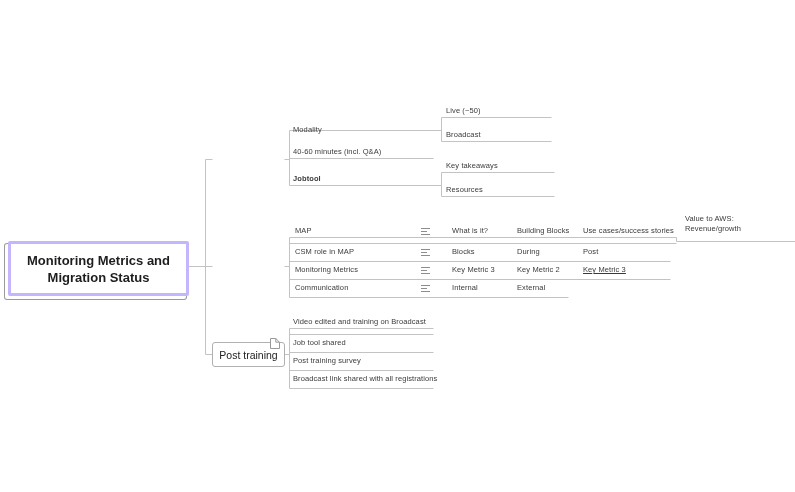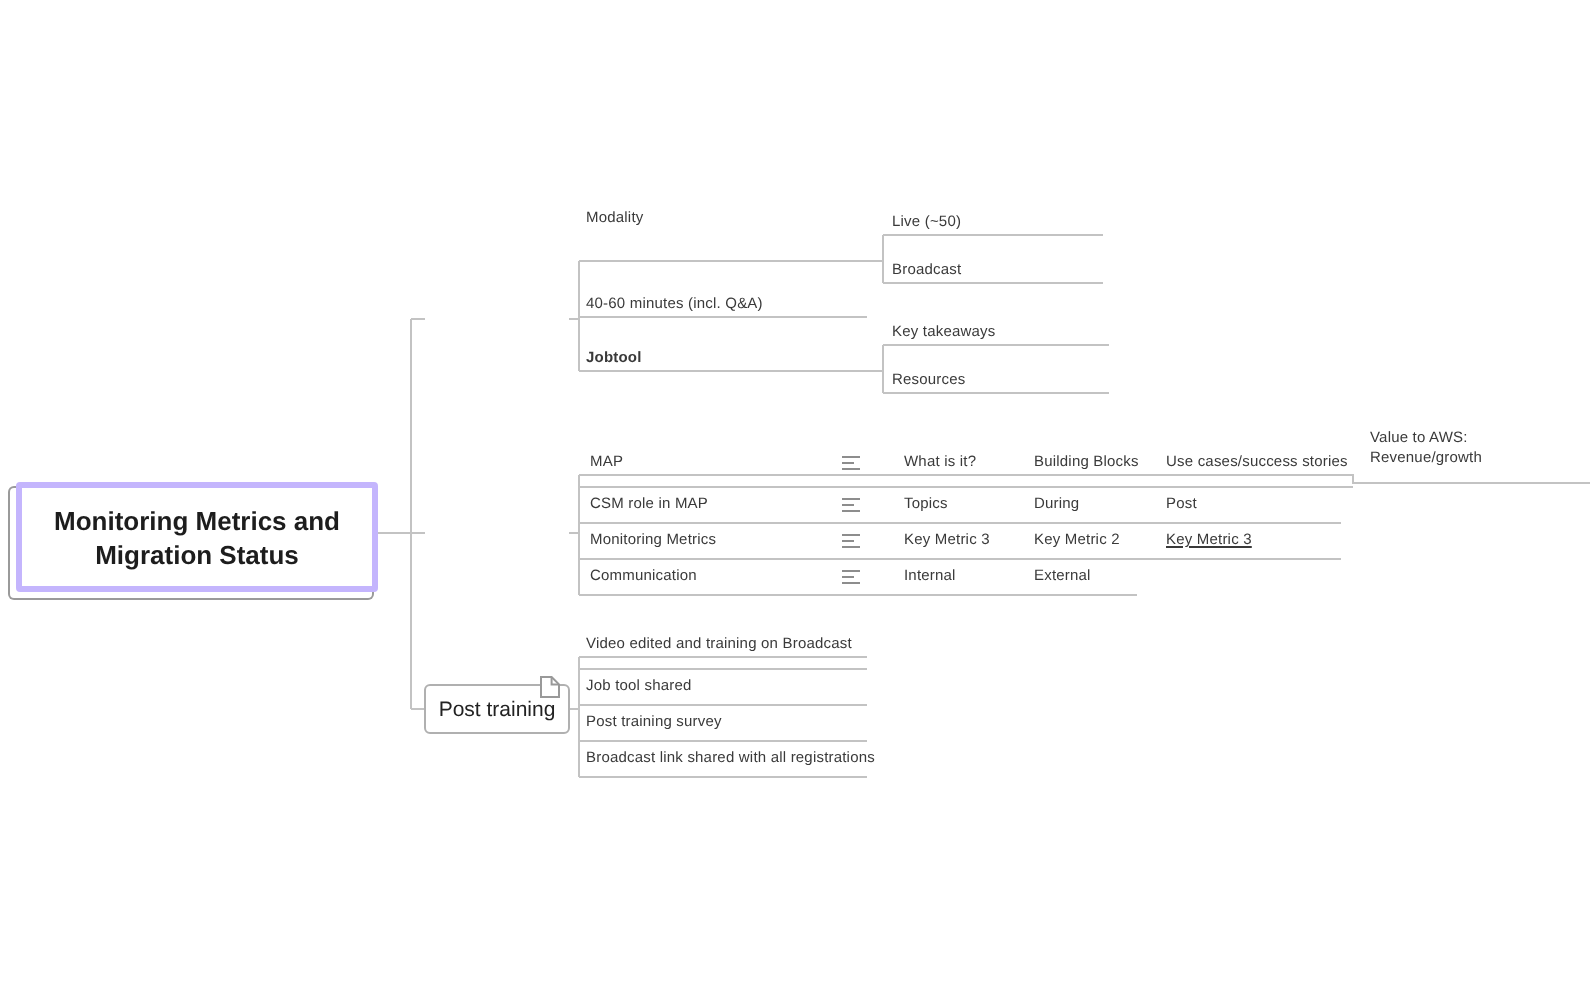--- a/index.html
+++ b/index.html
@@ -47,21 +47,21 @@
   </div>
 
   <div class="branch-box" style="left:212px;top:342px;">
     <span>Post training</span>
     <svg class="note-icon" viewBox="0 0 10 11">
       <path d="M0.5 0.5 H5.8 L9.5 4.2 V10.5 H0.5 Z" fill="#ffffff" stroke="#999999"></path>
       <path d="M5.8 0.5 V4.2 H9.5" fill="none" stroke="#999999"></path>
     </svg>
   </div>
 
-  <span class="node-text" style="left:293px;top:104px;">Modality</span>
+  <span class="node-text" style="left:293px;top:125px;">Modality</span>
   <span class="node-text" style="left:293px;top:147px;">40-60 minutes (incl. Q&amp;A)</span>
   <span class="node-text" style="left:293px;top:174px;font-weight:bold;">Jobtool</span>
   <span class="node-text" style="left:446px;top:106px;">Live (~50)</span>
   <span class="node-text" style="left:446px;top:130px;">Broadcast</span>
   <span class="node-text" style="left:446px;top:161px;">Key takeaways</span>
   <span class="node-text" style="left:446px;top:185px;">Resources</span>
 
   <span class="node-text" style="left:295px;top:226px;">MAP</span>
   <span class="lines-icon" style="left:421px;top:228px;">
       <i></i>
@@ -72,21 +72,21 @@
   <span class="node-text" style="left:517px;top:226px;">Building Blocks</span>
   <span class="node-text" style="left:583px;top:226px;">Use cases/success stories</span>
   <span class="node-text wrap" style="left:685px;top:214px;">Value to AWS: Revenue/growth</span>
 
   <span class="node-text" style="left:295px;top:247px;">CSM role in MAP</span>
   <span class="lines-icon" style="left:421px;top:249px;">
       <i></i>
       <i></i>
       <i></i>
     </span>
-  <span class="node-text" style="left:452px;top:247px;">Topics</span>
+  <span class="node-text" style="left:452px;top:247px;">Blocks</span>
   <span class="node-text" style="left:517px;top:247px;">During</span>
   <span class="node-text" style="left:583px;top:247px;">Post</span>
 
   <span class="node-text" style="left:295px;top:265px;">Monitoring Metrics</span>
   <span class="lines-icon" style="left:421px;top:267px;">
       <i></i>
       <i></i>
       <i></i>
     </span>
   <span class="node-text" style="left:452px;top:265px;">Key Metric 3</span>

